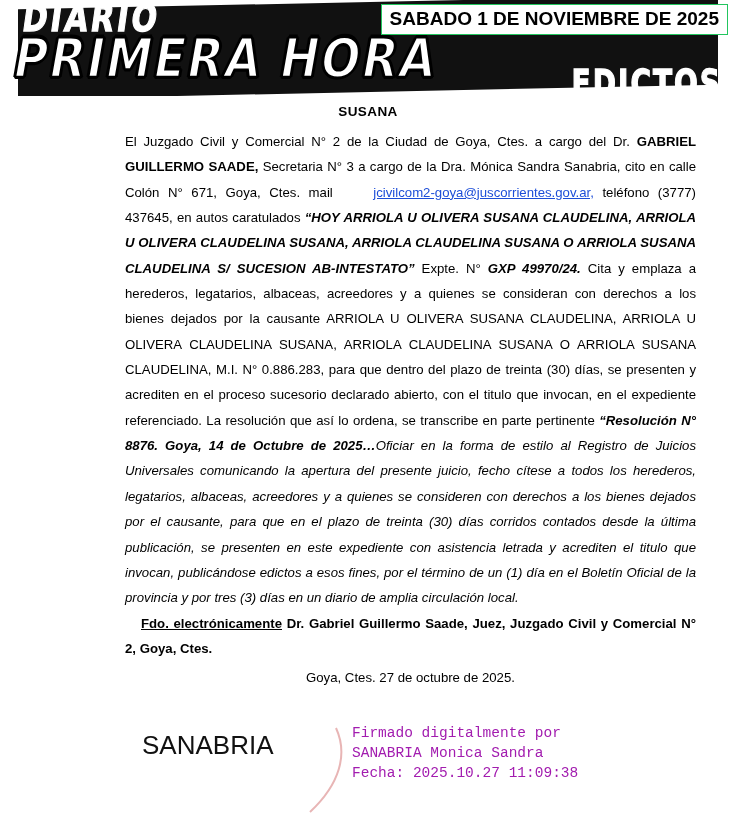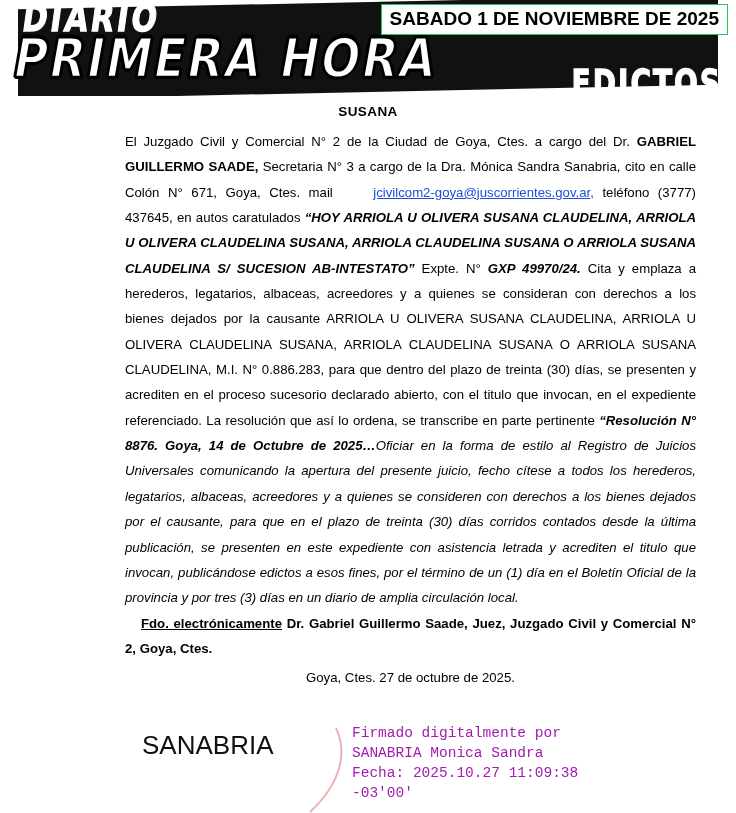--- a/index.html
+++ b/index.html
@@ -212,15 +212,14 @@
   <div class="sig-name">
     <div>SANABRIA</div>
   </div>
   <svg class="sig-swoosh" viewBox="0 0 70 90">
     <path d="M10 88 C 40 60, 48 30, 36 4" stroke="#e8b5b5" stroke-width="2" fill="none"></path>
   </svg>
   <div class="sig-detail">
     <div>Firmado digitalmente por</div>
     <div>SANABRIA Monica Sandra</div>
     <div>Fecha: 2025.10.27 11:09:38</div>
-    <div>-03'00'</div>
   </div>
 </div>
 
 </body></html>

